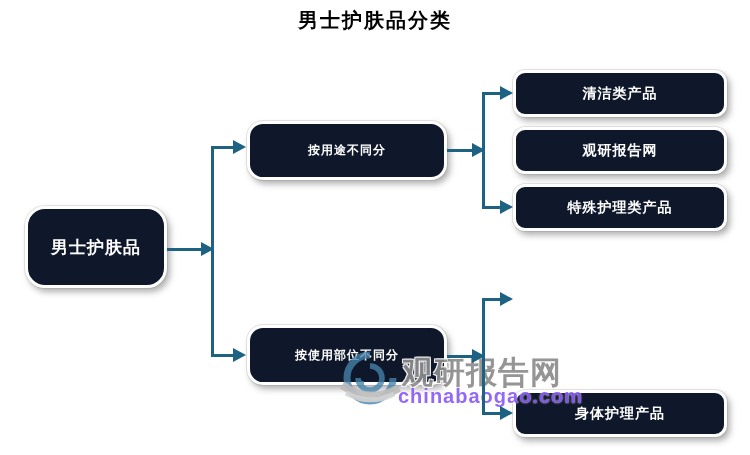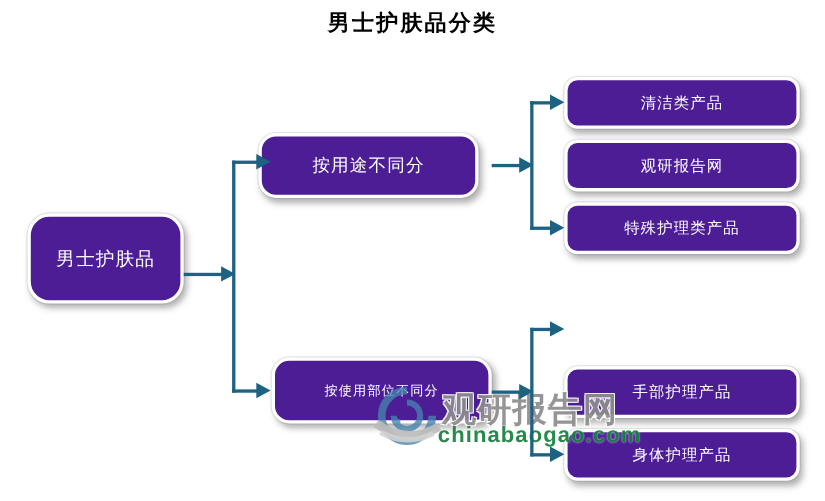--- a/index.html
+++ b/index.html
@@ -6,67 +6,66 @@
   .stage{
     position:relative;width:750px;height:455px;background:#ffffff;overflow:hidden;
     font-family:"Liberation Sans","DejaVu Sans",sans-serif;
   }
   .title{
     position:absolute;left:0;top:7px;width:100%;text-align:center;
     font-family:"Liberation Serif","DejaVu Serif",serif;
     font-size:20px;font-weight:bold;color:#000;letter-spacing:2px;z-index:1;
   }
   .box{
-    position:absolute;box-sizing:border-box;background:#4c1d95;
+    position:absolute;box-sizing:border-box;background:#0f172a;
     border:3px solid #ffffff;border-radius:16px;
     box-shadow:0 0 0 1px rgba(120,120,120,0.18), 3px 4px 6px rgba(80,80,80,0.45);
-    color:#ffffff;font-weight:normal;display:flex;align-items:center;justify-content:center;
+    color:#ffffff;font-weight:bold;display:flex;align-items:center;justify-content:center;
     letter-spacing:1px;z-index:1;text-align:center;
   }
-  .root-box {left:25px; top:194px;width:142px;height:82px;border-radius:20px;font-size:17px;}
-  .mid-box-1{left:235px;top:121px;width:200px;height:59px;font-size:16px;}
+  .root-box {left:25px; top:206px;width:142px;height:82px;border-radius:20px;font-size:17px;}
+  .mid-box-1{left:247px;top:121px;width:200px;height:59px;font-size:12px;}
   .mid-box-2{left:247px;top:325px;width:200px;height:60px;font-size:12px;}
   .leaf{left:513px;width:214px;height:47px;border-radius:12px;font-size:14px;}
   .leaf-1{top:70px;}  .leaf-2{top:127px;} .leaf-3{top:184px;}
   .leaf-4{top:276px;} .leaf-5{top:333px;} .leaf-6{top:390px;}
 
   .hline{position:absolute;height:3px;background:#1D6282;z-index:3;}
   .vline{position:absolute;width:3px;background:#1D6282;z-index:3;}
   .arr-r{position:absolute;width:0;height:0;z-index:3;
     border-top:7px solid transparent;border-bottom:7px solid transparent;
     border-left:13px solid #1D6282;}
 
   .watermark{position:absolute;left:336px;top:346px;width:220px;height:72px;z-index:2;opacity:0.92;}
   .wm-logo{position:absolute;left:2px;top:3px;}
   .wm-name{
     position:absolute;left:66px;top:6px;white-space:nowrap;
     font-size:31px;font-weight:bold;color:#8D8D8D;letter-spacing:1px;
     text-shadow:-1px -1px 0 #fff,1px -1px 0 #fff,-1px 1px 0 #fff,1px 1px 0 #fff;
   }
   .wm-domain{
     position:absolute;left:62px;top:39px;white-space:nowrap;
-    font-size:20px;font-weight:bold;color:#15803d;letter-spacing:1px;
+    font-size:20px;font-weight:bold;color:#8b5cf6;letter-spacing:1px;
     text-shadow:0 0 2px #fff;
   }
 </style>
 </head>
 <body>
 
 <div class="stage">
 
   <div class="title">男士护肤品分类</div>
 
   <div class="box root-box">男士护肤品</div>
   <div class="box mid-box-1">按用途不同分</div>
   <div class="box mid-box-2">按使用部位不同分</div>
 
   <div class="box leaf leaf-1">清洁类产品</div>
   <div class="box leaf leaf-2">观研报告网</div>
   <div class="box leaf leaf-3">特殊护理类产品</div>
-  <div class="box leaf leaf-5">手部护理产品</div>
   <div class="box leaf leaf-6">身体护理产品</div>
 
   <div class="hline" style="left:167px;top:248px;width:36px;"></div>
   <div class="arr-r" style="left:201px;top:242px;"></div>
   <div class="vline" style="left:211px;top:146px;height:211px;"></div>
   <div class="hline" style="left:211px;top:146px;width:23px;"></div>
   <div class="arr-r" style="left:233px;top:140px;"></div>
   <div class="hline" style="left:211px;top:354px;width:23px;"></div>
   <div class="arr-r" style="left:233px;top:348px;"></div>
 

